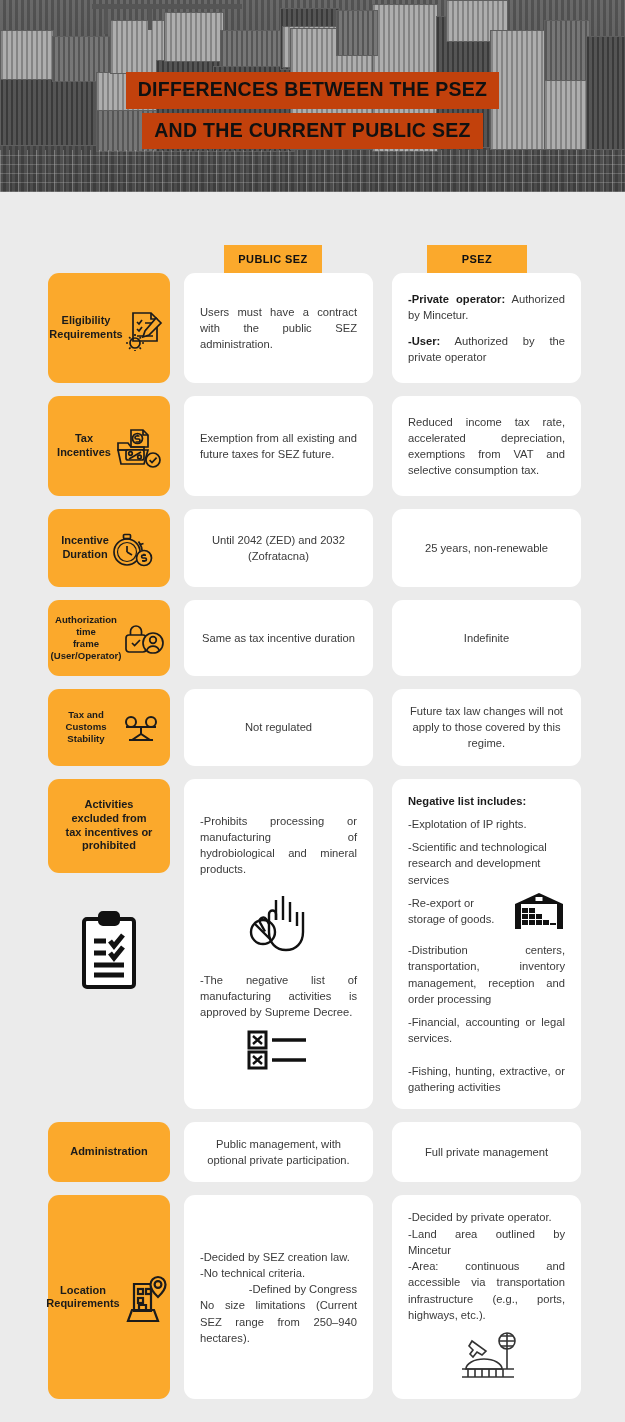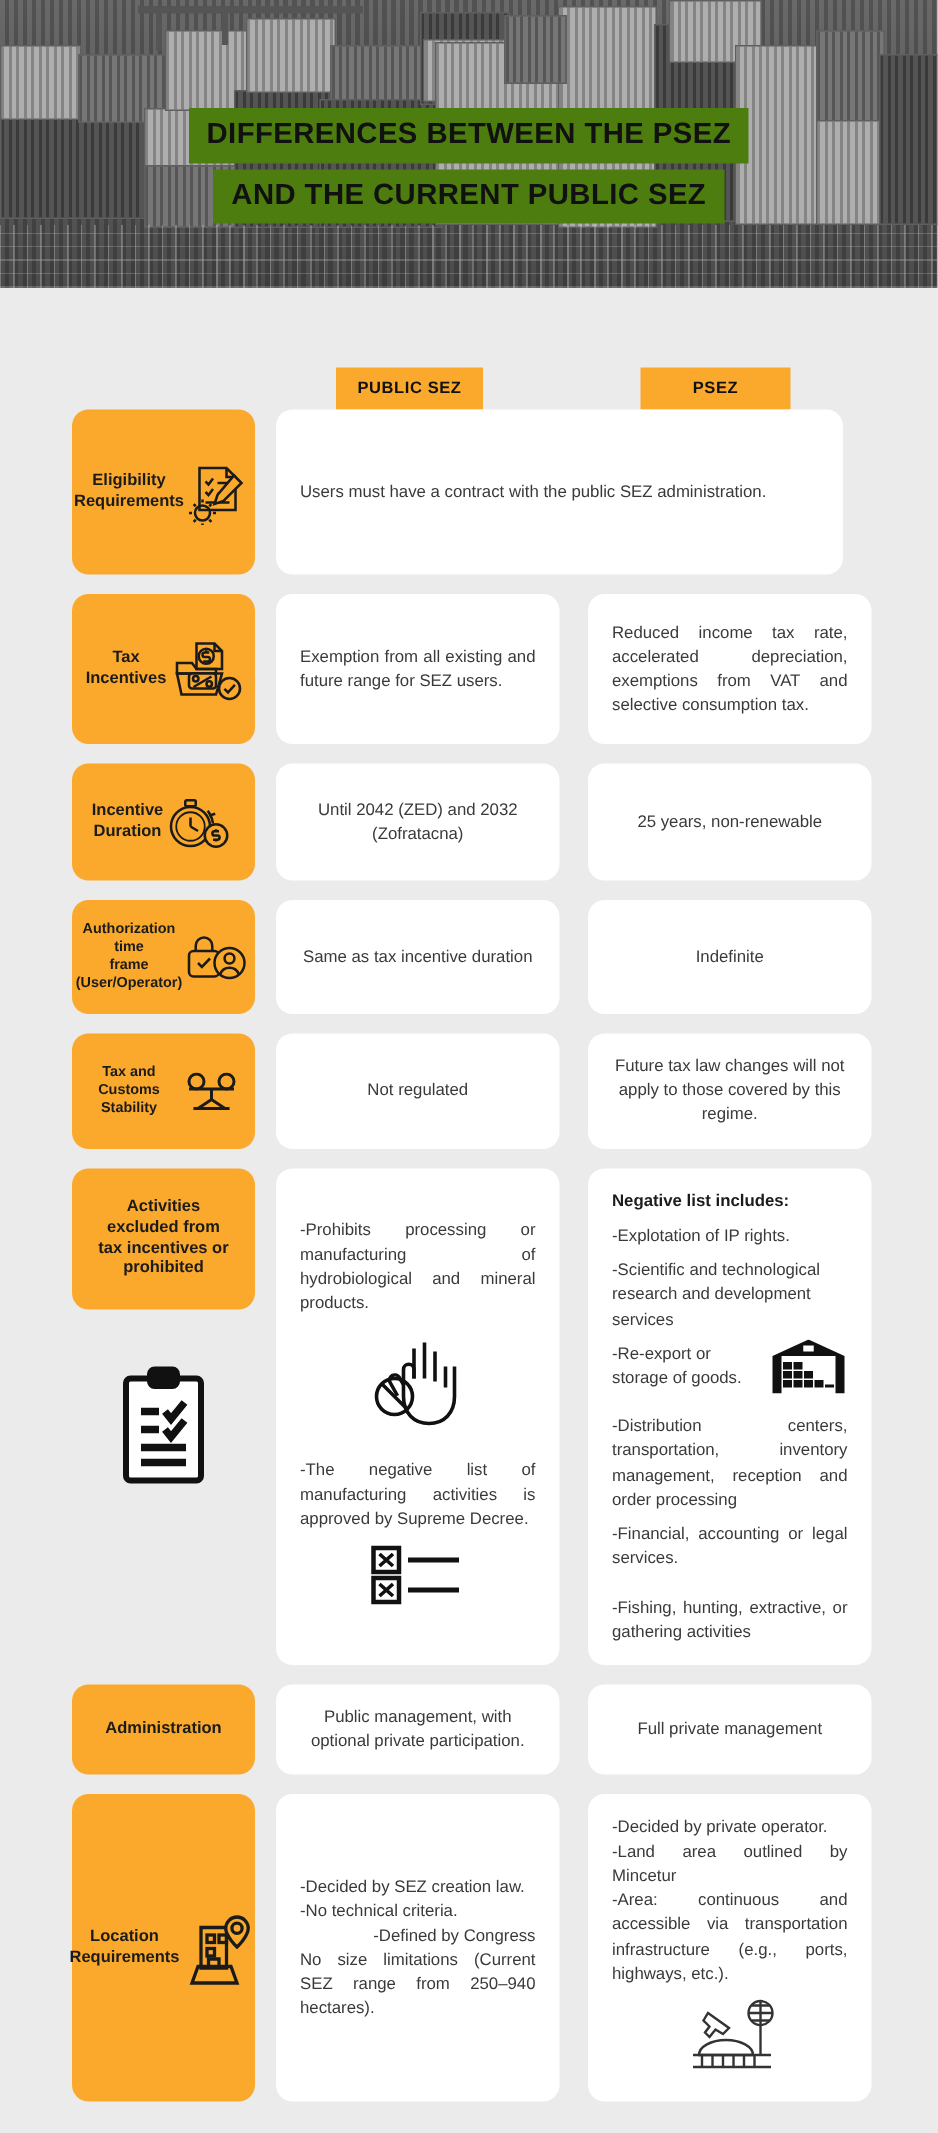--- a/index.html
+++ b/index.html
@@ -29,21 +29,21 @@
   .ct.d{background-color:#4a4a4a;}
   .ct.l{background-color:#a9a9a9;}
   .ct.m{background-color:#6e6e6e;}
   .crane{position:absolute;background:#555;}
   .fence{position:absolute;left:0;right:0;bottom:0;height:42px;
     background:repeating-linear-gradient(90deg, rgba(255,255,255,.45) 0 1px, rgba(255,255,255,0) 1px 9px),
                repeating-linear-gradient(0deg, rgba(255,255,255,.35) 0 1px, rgba(255,255,255,0) 1px 9px);
     opacity:.55;}
   .title-wrap{position:absolute;left:0;right:0;top:72px;text-align:center;}
   .title-line{
-    display:inline-block;background:#4d7c0f;color:#111;
+    display:inline-block;background:#c2410c;color:#111;
     font-weight:bold;letter-spacing:.3px;
     font-size:19.5px;line-height:1;
     padding:8px 12px 9px;
   }
   .title-line.second{margin-top:4px;}
 
   
   .board{position:relative;padding:0 0 0 0;}
   .colheads{display:flex;margin:53px 0 0 0;padding:0 44px 0 188px;}
   .chip{
@@ -164,20 +164,24 @@
             <path d="M12 27v-2M12 43v-2M5 34H3M21 34h-2M7.5 29.5l-1.4-1.4M17.9 39.9l-1.4-1.4M7.5 38.5l-1.4 1.4M17.9 28.1l-1.4 1.4"></path>
           </svg>
         </span>
       </div>
     </div>
     <div class="gap"></div>
     <div class="cell just">
       <p>Users must have a contract with the public SEZ administration.</p>
     </div>
     <div class="cellgap"></div>
+    <div class="cell just">
+      <p><b>-Private operator:</b><span> Authorized by Mincetur.</span></p>
+      <p><b>-User:</b><span> Authorized by the private operator</span></p>
+    </div>
   </div>
 
   <div class="row r-tax">
     <div class="label-cell">
       <div class="label-card">
         <div class="label-text">Tax Incentives</div>
         <span class="label-icon">
           <svg width="50" height="42" viewBox="0 0 50 42" fill="none" stroke="#1b1b1b" stroke-width="1.7">
             <path d="M17 3h12l5 5v12H17z"></path>
             <path d="M29 3v5h5"></path>
@@ -190,21 +194,21 @@
               <circle cx="25.5" cy="30" r="1.8"></circle>
             <path d="M27 25l-12 7"></path>
             <circle cx="39" cy="33" r="7" fill="#FBA92C"></circle>
             <path d="M35.6 33.2l2.4 2.4 4.6-5"></path>
           </svg>
         </span>
       </div>
     </div>
     <div class="gap"></div>
     <div class="cell just">
-      <p>Exemption from all existing and future range for SEZ users.</p>
+      <p>Exemption from all existing and future taxes for SEZ future.</p>
     </div>
     <div class="cellgap"></div>
     <div class="cell just">
       <p>Reduced income tax rate, accelerated depreciation, exemptions from VAT and selective consumption tax.</p>
     </div>
   </div>
 
   <div class="row r-dur">
     <div class="label-cell">
       <div class="label-card">

